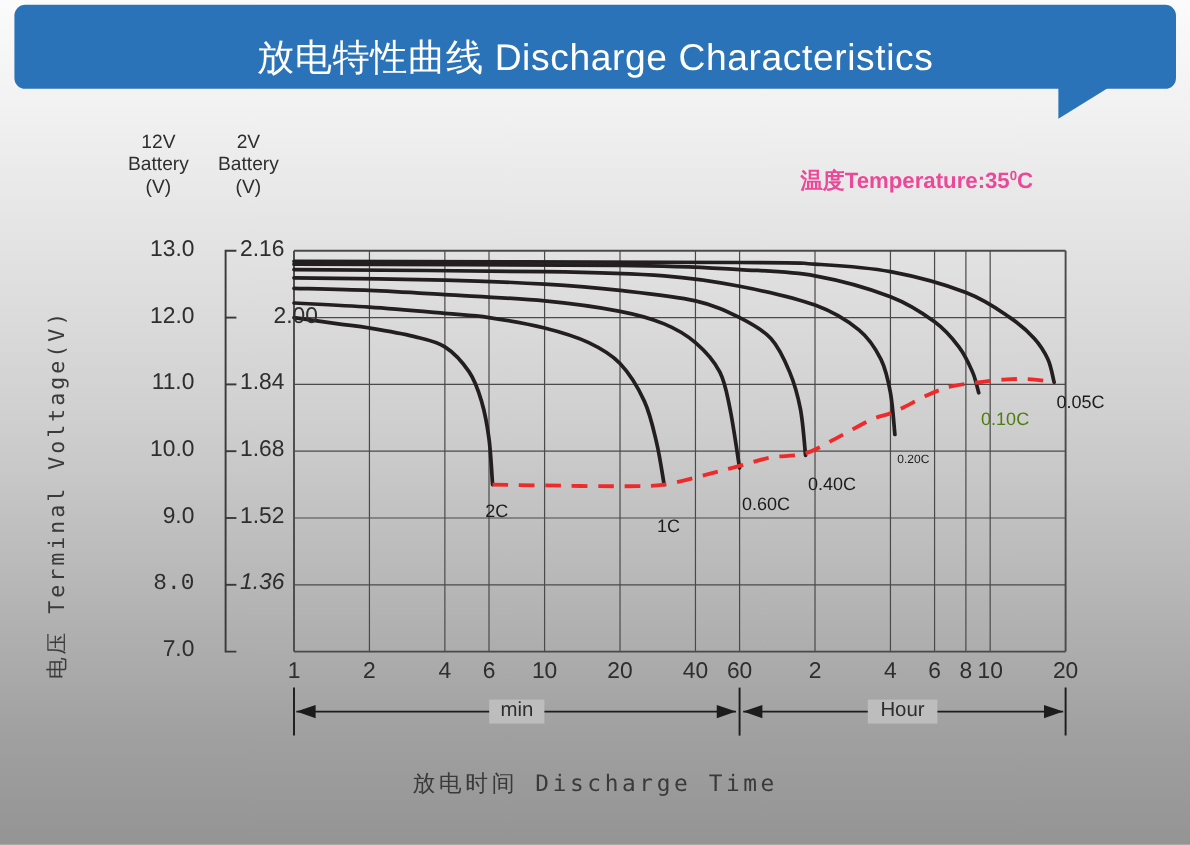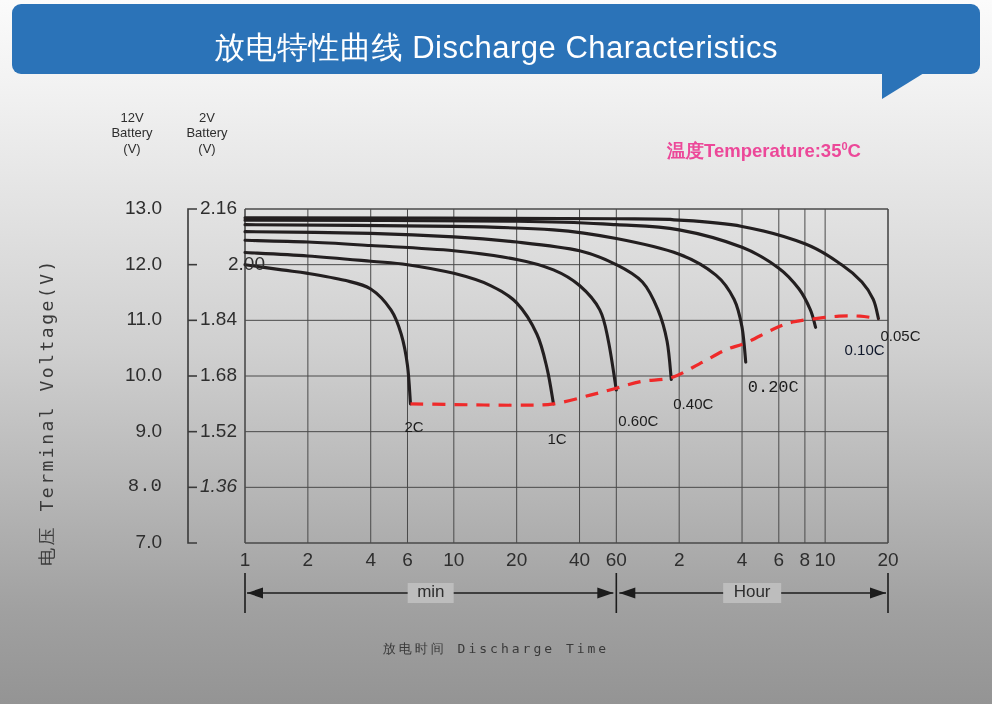--- a/index.html
+++ b/index.html
@@ -20,40 +20,40 @@
     color:#ffffff;font-size:31px;letter-spacing:.5px;white-space:nowrap;
   }
   .banner-tail{
     position:absolute;left:870px;top:69px;width:0;height:0;
     border-left:0 solid transparent;
     border-top:26px solid #2b73b8;
     border-right:42px solid transparent;
   }
   
   #chart{position:absolute;left:0;top:82px;width:992px;height:622px;}
-  .hdr{position:absolute;text-align:center;color:#2e2e2e;line-height:1.18;font-size:13px;}
+  .hdr{position:absolute;text-align:center;color:#2e2e2e;line-height:1.18;font-size:16px;}
   #hdr12{left:86px;top:28px;width:92px;}
   #hdr2{left:168px;top:28px;width:78px;}
   .temp{position:absolute;left:667px;top:56px;font-size:18.5px;color:#ec4899;white-space:nowrap;font-weight:bold;}
   .temp sup{font-size:11px;vertical-align:super;}
   
   .ytick12{position:absolute;width:62px;text-align:right;font-size:19px;color:#2e2e2e;}
   .ytick2{position:absolute;width:62px;text-align:left;font-size:19px;color:#2e2e2e;}
   
   .xtick{position:absolute;font-size:19px;color:#2e2e2e;text-align:center;width:34px;}
   
   .ylabel{
     position:absolute;left:-118px;top:318px;width:330px;text-align:center;
     transform:rotate(-90deg);transform-origin:center center;
     font-size:18px;letter-spacing:2.5px;color:#3a3a3a;white-space:nowrap;
     font-family:"DejaVu Sans Mono","Liberation Mono",monospace;
   }
   .xlabel{
     position:absolute;left:0;top:558px;width:992px;text-align:center;
-    font-size:13px;letter-spacing:3px;color:#3a3a3a;
+    font-size:19px;letter-spacing:3px;color:#3a3a3a;
     font-family:"DejaVu Sans Mono","Liberation Mono",monospace;
   }
   .range-lbl{position:absolute;font-size:17px;color:#2e2e2e;background:transparent;padding:0 4px;}
   svg{position:absolute;left:0;top:0;}
 </style>
 </head>
 <body>
 
 <div class="banner-wrap">
   <div class="banner"></div>
@@ -163,16 +163,16 @@
     <div class="xtick" style="left: 761.812px; top: 467px;">6</div>
     <div class="xtick" style="left: 787.901px; top: 467px;">8</div>
     <div class="xtick" style="left: 808.138px; top: 467px;">10</div>
     <div class="xtick" style="left: 871px; top: 467px;">20</div>
     <div class="range-lbl" style="top: 500px; left: 413.158px; visibility: visible;">min</div>
     <div class="range-lbl" style="top: 500px; left: 729.658px; visibility: visible;">Hour</div>
     <div style="position: absolute; font-size: 15px; color: rgb(28, 28, 28); white-space: nowrap; left: 404.469px; top: 335.833px;">2C</div>
     <div style="position: absolute; font-size: 15px; color: rgb(28, 28, 28); white-space: nowrap; left: 547.455px; top: 348px;">1C</div>
     <div style="position: absolute; font-size: 15px; color: rgb(28, 28, 28); white-space: nowrap; left: 618.317px; top: 329.917px;">0.60C</div>
     <div style="position: absolute; font-size: 15px; color: rgb(28, 28, 28); white-space: nowrap; left: 673.287px; top: 313.479px;">0.40C</div>
-    <div style="position: absolute; font-size: 17px; color: rgb(28, 28, 28); white-space: nowrap; left: 747.742px; top: 296.083px; font-family: Liberation Mono, monospace;">0.20C</div>
-    <div style="position: absolute; font-size: 15px; color: #0f172a; white-space: nowrap; left: 817.583px; top: 259.292px; margin-left: 27px;">0.10C</div>
+    <div style="position: absolute; font-size: 10px; color: rgb(28, 28, 28); white-space: nowrap; left: 747.742px; top: 296.083px;">0.20C</div>
+    <div style="position: absolute; font-size: 15px; color: #4d7c0f; white-space: nowrap; left: 817.583px; top: 259.292px;">0.10C</div>
     <div style="position: absolute; font-size: 15px; color: rgb(28, 28, 28); white-space: nowrap; left: 880.445px; top: 244.594px;">0.05C</div>
   </div>
 
 </body></html>

